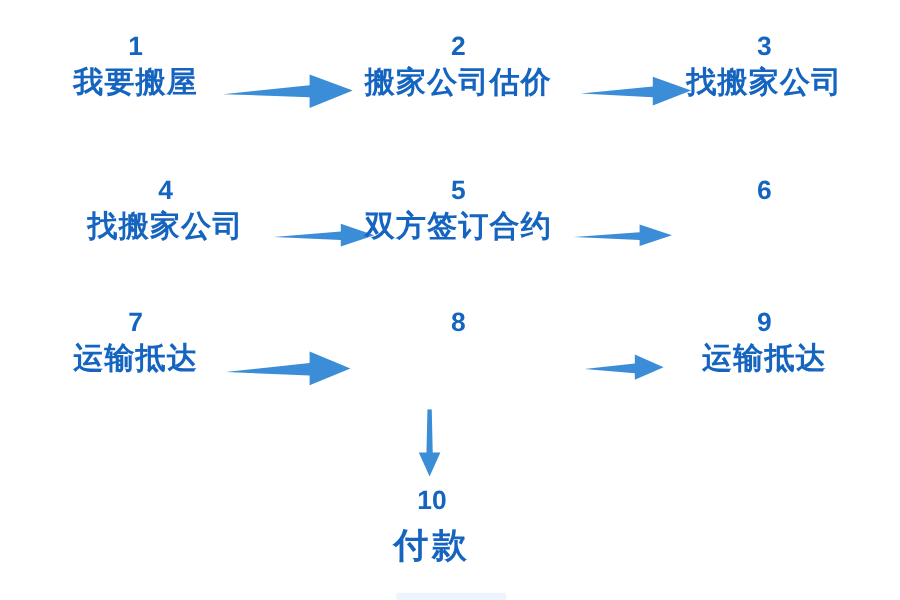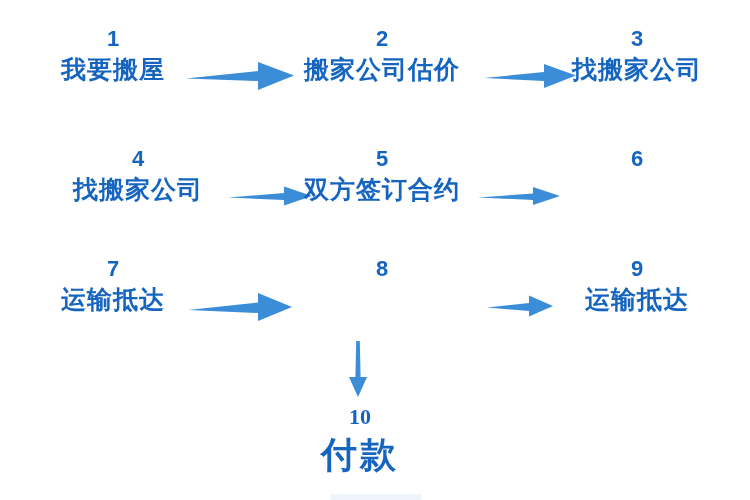--- a/index.html
+++ b/index.html
@@ -39,24 +39,23 @@
     font-size: 25px;
     font-weight: bold;
     color: #1565c0;
     line-height: 34px;
     letter-spacing: 1px;
   }
   .step.final .step-number {
     font-size: 22px;
     line-height: 26px;
     margin-bottom: 2px;
-    font-family: Liberation Serif, serif;
   }
   .step.final .step-label {
-    font-size: 36px;
+    font-size: 29px;
     line-height: 46px;
     letter-spacing: 3px;
   }
 
   
   .arrow-h {
     position: absolute;
     transform: translateY(-50%);
   }
   .arrow-h svg { display: block; }

